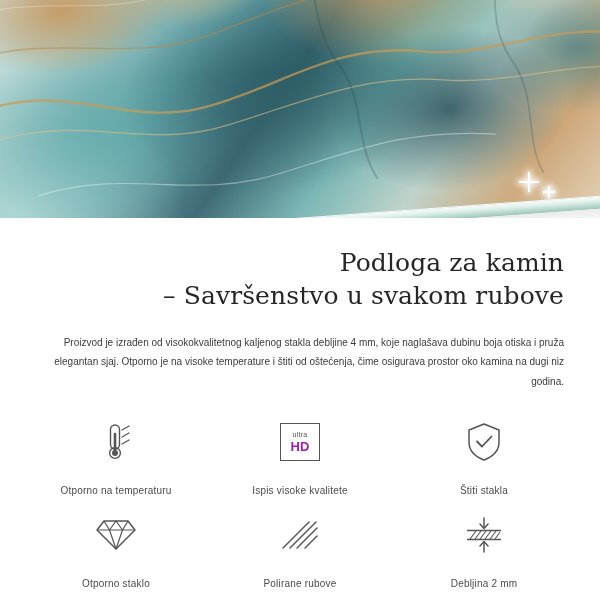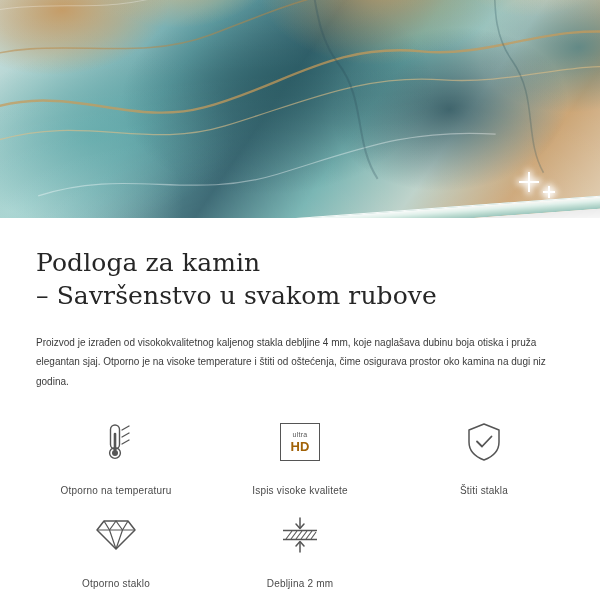--- a/index.html
+++ b/index.html
@@ -90,21 +90,22 @@
     content: "";
     position: absolute;
     background: #ffffff;
     box-shadow: 0 0 6px 2px rgba(255,255,255,0.9);
   }
   .sparkle::before { left: 50%; top: 0; width: 2px; height: 100%; transform: translateX(-50%); }
   .sparkle::after  { top: 50%; left: 0; height: 2px; width: 100%; transform: translateY(-50%); }
 
   
   .content {
-    padding: 28px 52px 0 36px;
+    padding: 28px 36px 0 36px;
+    text-align: right;
   }
 
   .headline {
     font-family: "DejaVu Serif", "Liberation Serif", serif;
     font-size: 25px;
     line-height: 1.33;
     color: #262626;
     font-weight: 400;
     letter-spacing: 0.1px;
     margin: 0 0 20px 0;
@@ -198,21 +199,21 @@
           <line x1="23" y1="22" x2="30" y2="18" stroke="#555" stroke-width="1.3" stroke-linecap="round"></line>
         </svg>
       </div>
       <div class="feature-label">Otporno na temperaturu</div>
     </div>
 
     <div class="feature">
       <div class="feature-icon">
         <div style="width:38px;height:36px;border:1.4px solid #555;display:flex;flex-direction:column;align-items:center;justify-content:center;line-height:1;">
           <span style="font-size:7px;color:#555;letter-spacing:0.3px;">ultra</span>
-          <span style="font-size:13px;font-weight:bold;color:#a16207;margin-top:2px;">HD</span>
+          <span style="font-size:13px;font-weight:bold;color:#a21caf;margin-top:2px;">HD</span>
         </div>
       </div>
       <div class="feature-label">Ispis visoke kvalitete</div>
     </div>
 
     <div class="feature">
       <div class="feature-icon">
         <svg width="38" height="42" viewBox="0 0 38 42">
           <path d="M19 3 L34 9 V21 C34 30 27 36 19 39 C11 36 4 30 4 21 V9 Z" fill="none" stroke="#555" stroke-width="1.5" stroke-linejoin="round"></path>
           <path d="M12 20.5 L17 25.5 L26.5 15.5" fill="none" stroke="#555" stroke-width="1.8" stroke-linecap="round" stroke-linejoin="round"></path>
@@ -227,20 +228,31 @@
           <path d="M9 4 H33 L40 13 L21 32 L2 13 Z" fill="none" stroke="#555" stroke-width="1.5" stroke-linejoin="round"></path>
           <path d="M2 13 H40" stroke="#555" stroke-width="1.2"></path>
           <path d="M9 4 L14.5 13 L21 32" fill="none" stroke="#555" stroke-width="1.2"></path>
           <path d="M33 4 L27.5 13 L21 32" fill="none" stroke="#555" stroke-width="1.2"></path>
           <path d="M14.5 13 L21 4 L27.5 13" fill="none" stroke="#555" stroke-width="1.2"></path>
         </svg>
       </div>
       <div class="feature-label">Otporno staklo</div>
     </div>
 
+    <div class="feature">
+      <div class="feature-icon">
+        <svg width="42" height="34" viewBox="0 0 42 34">
+          <path d="M4 30 L30 4" stroke="#555" stroke-width="1.5" stroke-linecap="round"></path>
+          <path d="M11 30 L37 4" stroke="#555" stroke-width="1.5" stroke-linecap="round"></path>
+          <path d="M18 30 L38 10" stroke="#555" stroke-width="1.5" stroke-linecap="round"></path>
+          <path d="M26 30 L38 18" stroke="#555" stroke-width="1.5" stroke-linecap="round"></path>
+        </svg>
+      </div>
+      <div class="feature-label">Polirane rubove</div>
+    </div>
 
     <div class="feature">
       <div class="feature-icon">
         <svg width="42" height="38" viewBox="0 0 42 38">
           <line x1="21" y1="2" x2="21" y2="11" stroke="#555" stroke-width="1.5" stroke-linecap="round"></line>
           <path d="M17 8 L21 12.5 L25 8" fill="none" stroke="#555" stroke-width="1.5" stroke-linecap="round" stroke-linejoin="round"></path>
           <line x1="4" y1="14.5" x2="38" y2="14.5" stroke="#555" stroke-width="1.5"></line>
           <line x1="4" y1="23.5" x2="38" y2="23.5" stroke="#555" stroke-width="1.5"></line>
           <g stroke="#555" stroke-width="1.1">
             <line x1="7" y1="23" x2="13" y2="15"></line>

